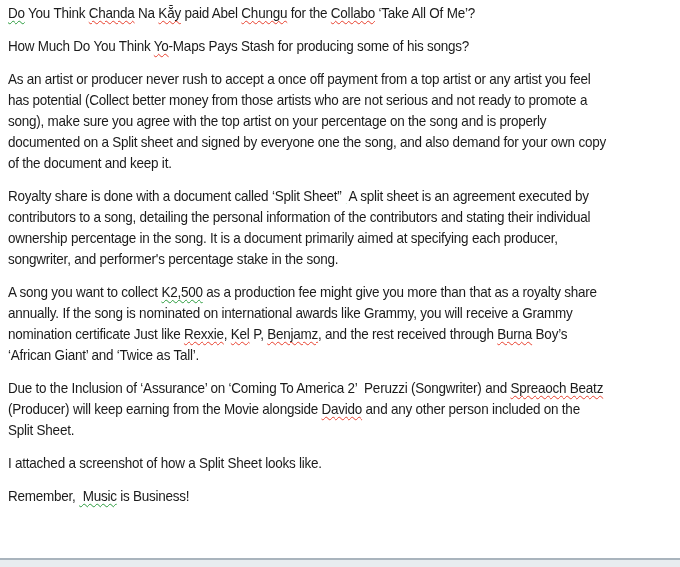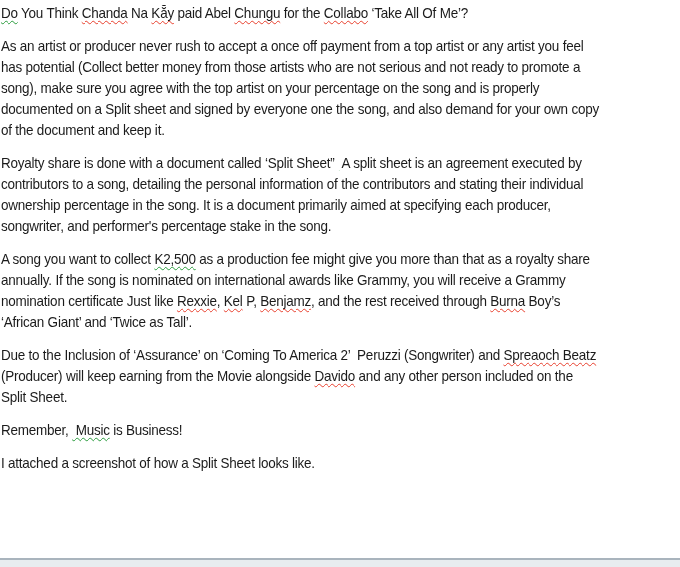--- a/index.html
+++ b/index.html
@@ -13,21 +13,21 @@
   html, body {
     margin: 0;
     padding: 0;
     width: 680px;
     height: 567px;
     overflow: hidden;
     background: var(--page);
     font-family: "Liberation Sans", "DejaVu Sans", sans-serif;
   }
   #doc {
-    padding: 3px 0 0 1px;
+    padding: 3px 0 0 8px;
     color: var(--text);
     font-size: 14.5px;
     letter-spacing: -0.25px;
   }
   .para { margin: 0 0 12px 0; }
   .line {
     height: 21px;
     line-height: 21px;
     white-space: pre;
     transform: scaleX(0.93);
@@ -54,20 +54,23 @@
 </style>
 </head>
 <body>
 
 <div class="pagewrap">
   <div id="doc">
       <div class="para">
         <div class="line"><span class="sq-green">Do</span><span> You Think </span><span class="sq-red">Chanda</span><span> Na </span><span class="sq-red">Kẵy</span><span> paid Abel </span><span class="sq-red">Chungu</span><span> for the </span><span class="sq-red">Collabo</span><span> ‘Take All Of Me’?</span></div>
       </div>
       <div class="para">
+        <div class="line"><span>How Much Do You Think </span><span class="sq-red">Yo</span><span>-Maps Pays Stash for producing some of his songs?</span></div>
+      </div>
+      <div class="para">
         <div class="line"><span>As an artist or producer never rush to accept a once off payment from a top artist or any artist you feel</span></div>
         <div class="line"><span>has potential (Collect better money from those artists who are not serious and not ready to promote a</span></div>
         <div class="line"><span>song), make sure you agree with the top artist on your percentage on the song and is properly</span></div>
         <div class="line"><span>documented on a Split sheet and signed by everyone one the song, and also demand for your own copy</span></div>
         <div class="line"><span>of the document and keep it.</span></div>
       </div>
       <div class="para">
         <div class="line"><span>Royalty share is done with a document called ‘Split Sheet”</span><span class="sq-green">&nbsp;&nbsp;</span><span>A split sheet is an agreement executed by</span></div>
         <div class="line"><span>contributors to a song, detailing the personal information of the contributors and stating their individual</span></div>
         <div class="line"><span>ownership percentage in the song. It is a document primarily aimed at specifying each producer,</span></div>
@@ -78,20 +81,20 @@
         <div class="line"><span>annually. If the song is nominated on international awards like Grammy, you will receive a Grammy</span></div>
         <div class="line"><span>nomination certificate Just like </span><span class="sq-red">Rexxie</span><span>, </span><span class="sq-red">Kel</span><span> P, </span><span class="sq-red">Benjamz</span><span>, and the rest received through </span><span class="sq-red">Burna</span><span> Boy’s</span></div>
         <div class="line"><span>‘African Giant’ and ‘Twice as Tall’.</span></div>
       </div>
       <div class="para">
         <div class="line"><span>Due to the Inclusion of ‘Assurance’ on ‘Coming To America 2’  Peruzzi (Songwriter) and </span><span class="sq-red">Spreaoch Beatz</span></div>
         <div class="line"><span>(Producer) will keep earning from the Movie alongside </span><span class="sq-red">Davido</span><span> and any other person included on the</span></div>
         <div class="line"><span>Split Sheet.</span></div>
       </div>
       <div class="para">
-        <div class="line"><span>Remember, </span><span class="sq-green">&nbsp;Music</span><span> is Business!</span></div>
+        <div class="line"><span>I attached a screenshot of how a Split Sheet looks like.</span></div>
       </div>
       <div class="para">
-        <div class="line"><span>I attached a screenshot of how a Split Sheet looks like.</span></div>
+        <div class="line"><span>Remember, </span><span class="sq-green">&nbsp;Music</span><span> is Business!</span></div>
       </div>
     </div>
   <div class="bottombar"></div>
 </div>
 
 </body></html>

